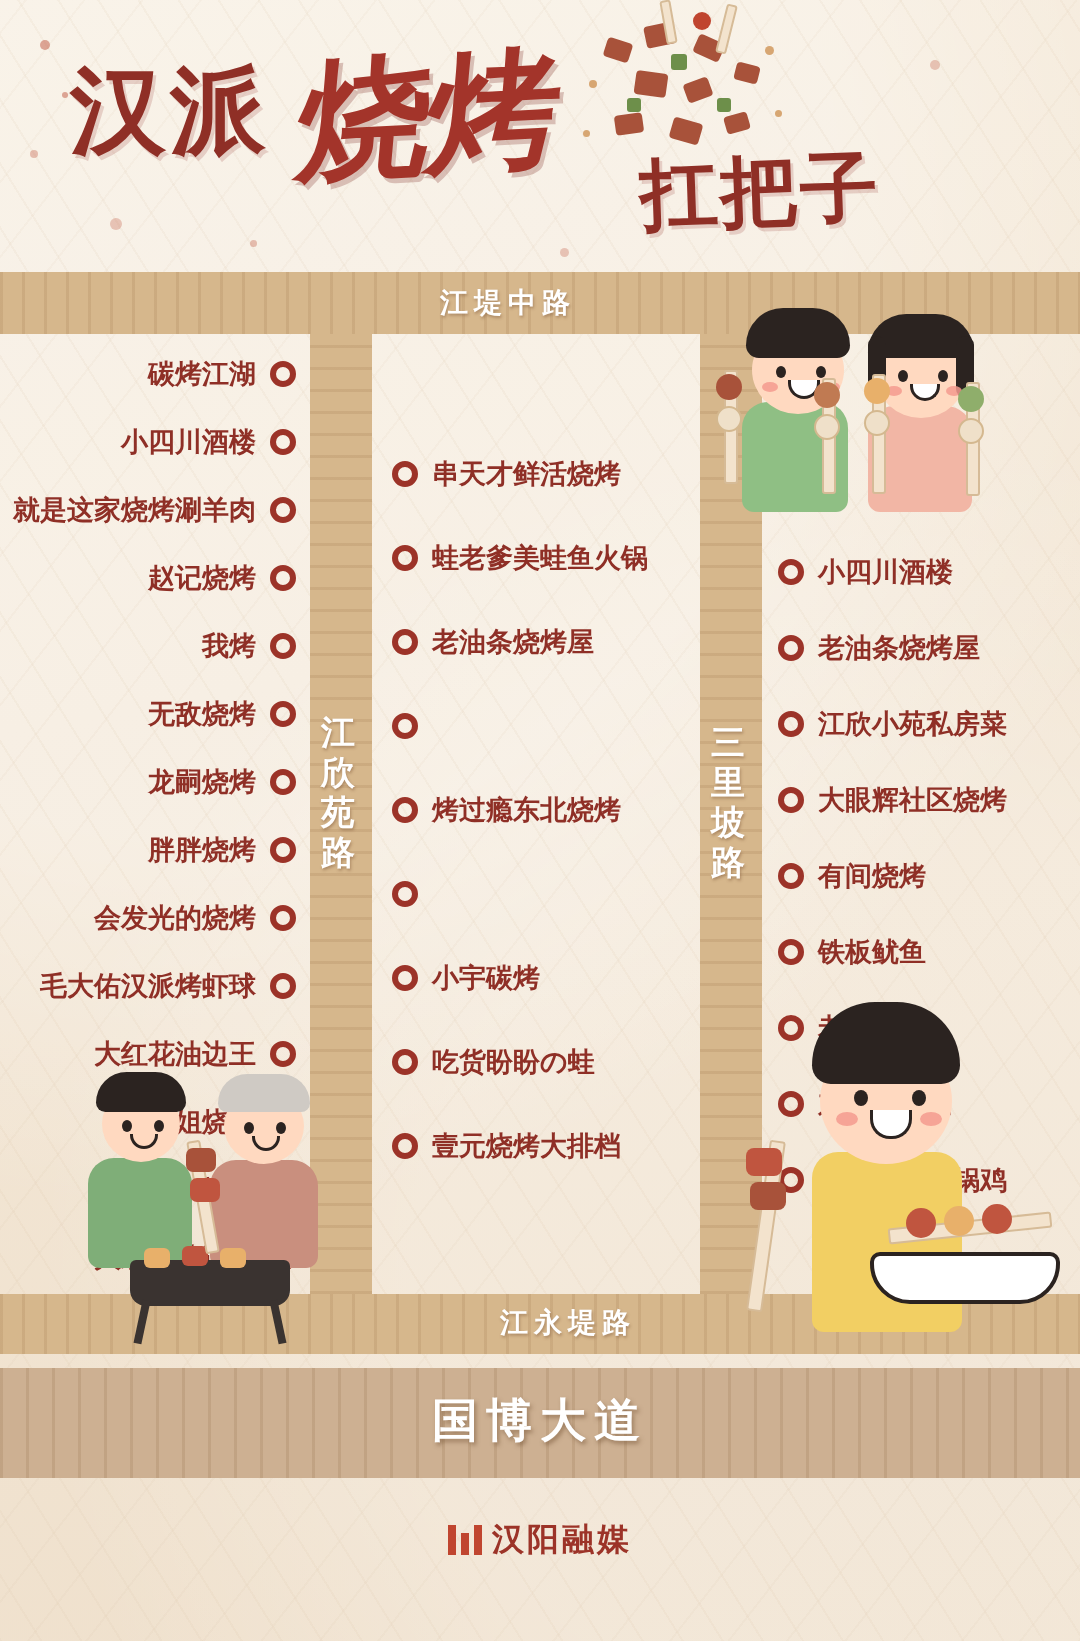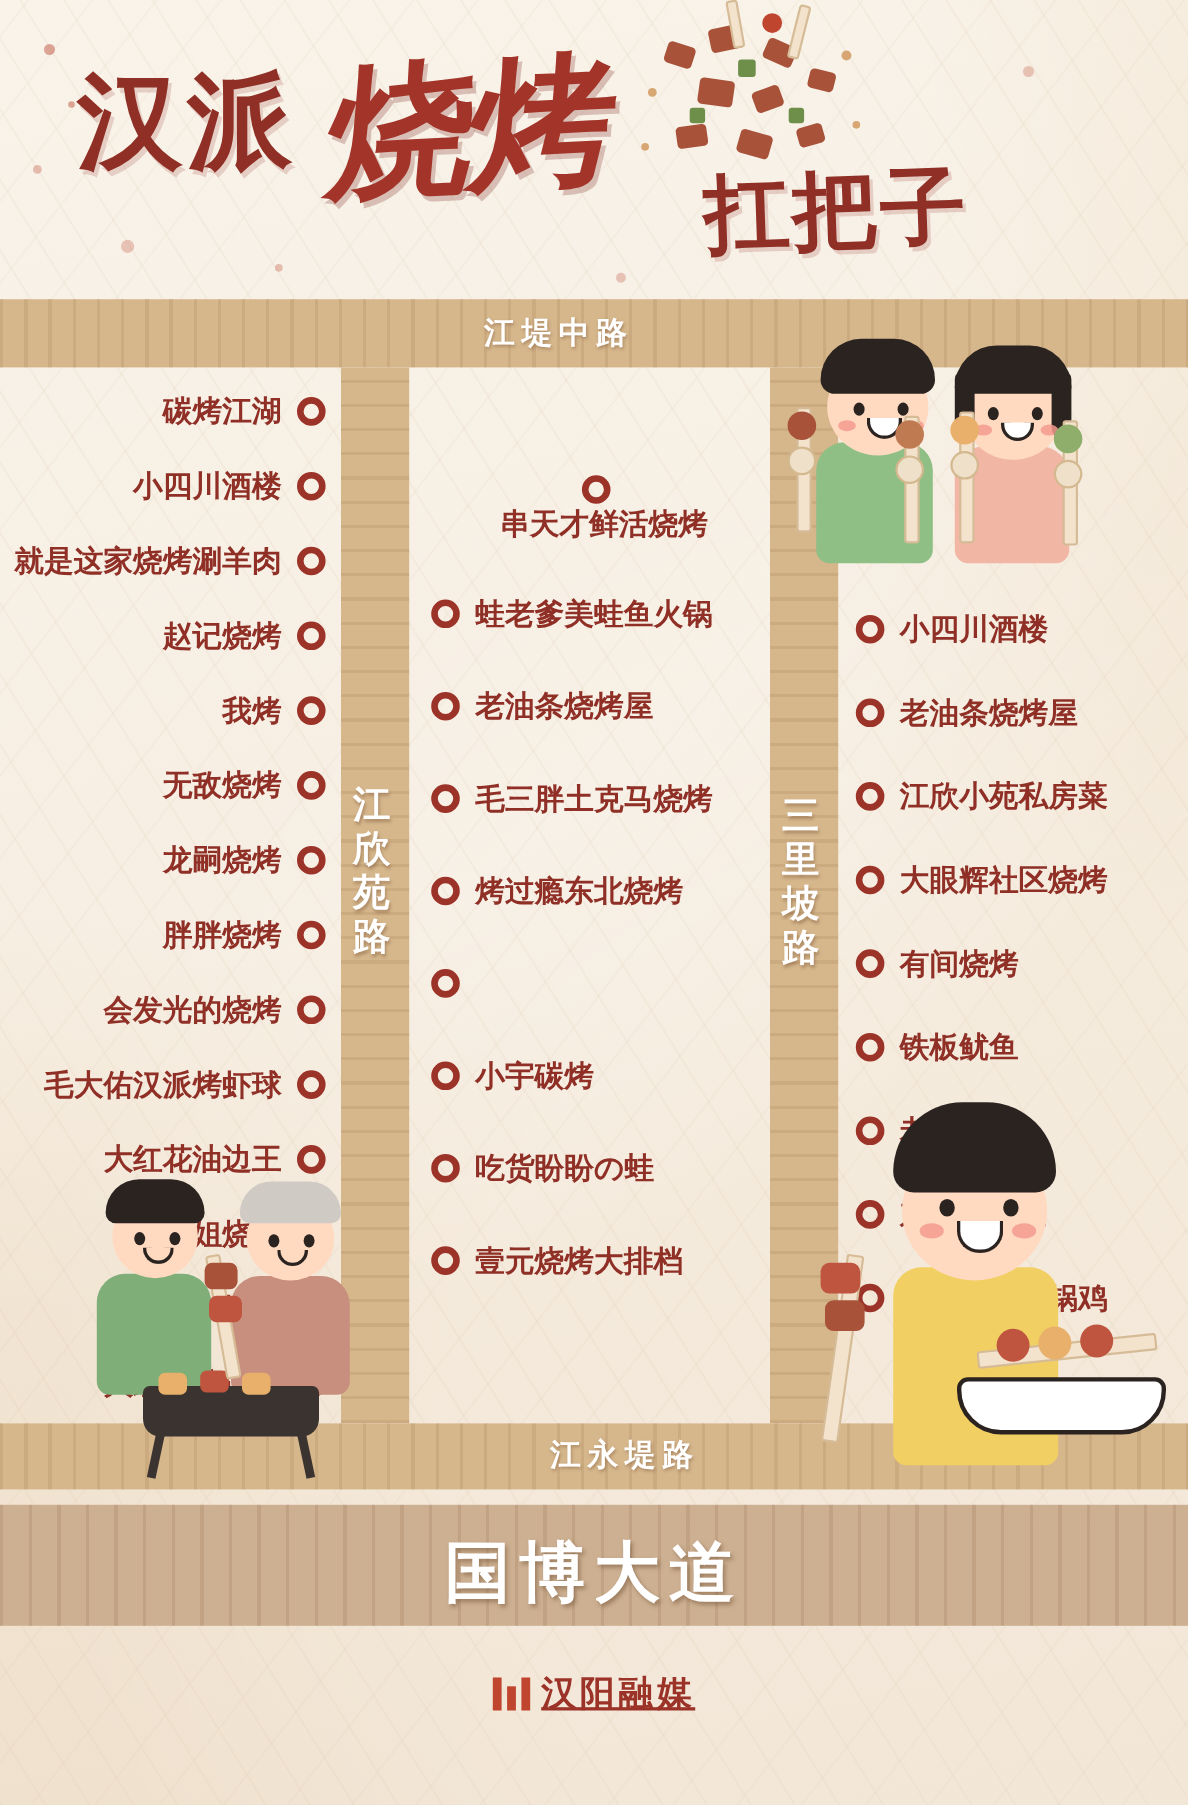--- a/index.html
+++ b/index.html
@@ -91,29 +91,28 @@
   .col-mid .name, .col-right .name{margin-left:14px;}
 
   
   .footer{position:absolute;left:0;top:1368px;width:1080px;height:273px;}
   .footer-road{
     position:absolute;left:0;top:0;width:1080px;height:110px;background:#cdb092;
     background-image:repeating-linear-gradient(90deg,rgba(150,115,78,.22) 0 3px,rgba(150,115,78,0) 3px 26px);
   }
   .footer-road-label{
     position:absolute;left:0;top:22px;width:1080px;text-align:center;
-    font-size:60px;font-weight:bold;color:#fff;letter-spacing:8px;
+    font-size:46px;font-weight:bold;color:#fff;letter-spacing:8px;
     font-family:"DejaVu Sans","Liberation Sans",sans-serif;
     text-shadow:2px 3px 4px rgba(110,75,45,.5);
   }
   .brand{
     position:absolute;left:0;top:150px;width:1080px;text-align:center;
     font-size:32px;font-weight:bold;color:#9c3328;letter-spacing:3px;
     font-family:"DejaVu Sans","Liberation Sans",sans-serif;
-    text-decoration:underline;
   }
   .brand .logo{
     display:inline-block;width:34px;height:30px;margin-right:10px;
     vertical-align:-5px;
     background:
       linear-gradient(#c0452f,#c0452f) 0 0/8px 30px no-repeat,
       linear-gradient(#c0452f,#c0452f) 13px 8px/8px 22px no-repeat,
       linear-gradient(#c0452f,#c0452f) 26px 0/8px 30px no-repeat;
   }
 
@@ -235,35 +234,34 @@
         <span class="name">九久烧烤</span>
         <span class="dot"></span>
       </div>
       <div class="item">
         <span class="name">大红花油边王</span>
         <span class="dot"></span>
       </div>
     </div>
 
     <div class="col col-mid" style="left:392px;top:160px;width:300px;">
-      <div class="item" style="height:84px;flex-direction:column;">
+      <div class="item" style="height:84px;">
         <span class="dot"></span>
         <span class="name">串天才鲜活烧烤</span>
       </div>
       <div class="item" style="height:84px;">
         <span class="dot"></span>
         <span class="name">蛙老爹美蛙鱼火锅</span>
       </div>
       <div class="item" style="height:84px;">
         <span class="dot"></span>
         <span class="name">老油条烧烤屋</span>
       </div>
       <div class="item" style="height:84px;">
         <span class="dot"></span>
-        <span class="name">毛三胖土克马烧烤</span>
       </div>
       <div class="item" style="height:84px;">
         <span class="dot"></span>
         <span class="name">烤过瘾东北烧烤</span>
       </div>
       <div class="item" style="height:84px;">
         <span class="dot"></span>
       </div>
       <div class="item" style="height:84px;">
         <span class="dot"></span>

